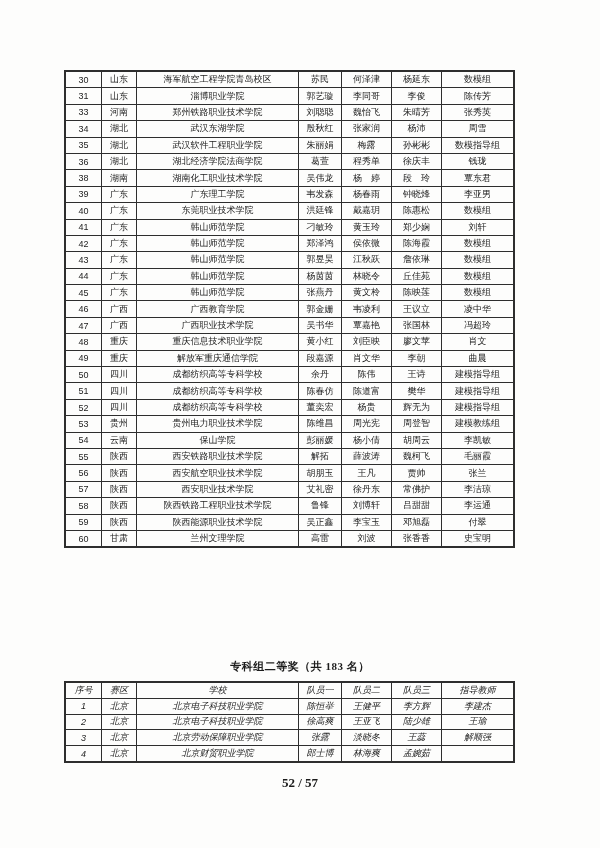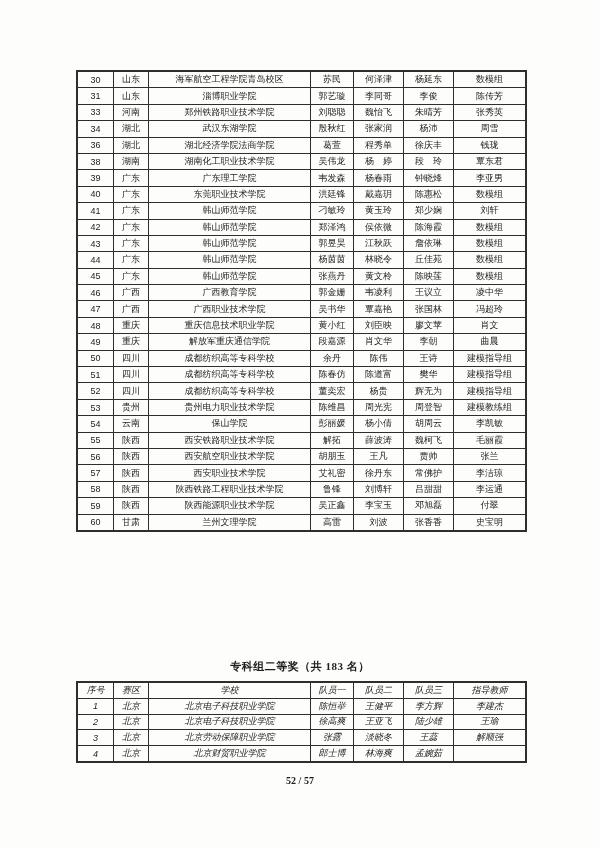--- a/index.html
+++ b/index.html
@@ -9,21 +9,21 @@
     font-family:"Liberation Serif","DejaVu Serif",serif;
     color:#1c1c1c;
     position:relative;
     overflow:hidden;
   }
   .page{
     position:absolute;left:0;top:0;width:600px;height:848px;background:#fdfdfc;
   }
   table.award{
     position:absolute;
-    left:77px;
+    left:65px;
     border-collapse:collapse;
     table-layout:fixed;
     width:448px;
     font-size:9px;
   }
   table.award td, table.award th{
     border:1px solid #2e2e2e;
     text-align:center;
     vertical-align:middle;
     padding:0 1px;
@@ -46,21 +46,21 @@
     left:0;top:659px;width:600px;
     text-align:center;
     font-size:11px;
     font-weight:bold;
     letter-spacing:0.5px;
   }
   .page-footer{
     position:absolute;
     left:0;top:775px;width:600px;
     text-align:center;
-    font-size:10px;
+    font-size:13px;
     font-weight:bold;
   }
 </style>
 </head>
 <body>
 
 <div class="page">
 
   <table class="award" id="table1">
     <colgroup>
@@ -101,20 +101,29 @@
           <td>张秀英</td>
         </tr>
         <tr>
           <td>34</td>
           <td>湖北</td>
           <td>武汉东湖学院</td>
           <td>殷秋红</td>
           <td>张家润</td>
           <td>杨沛</td>
           <td>周雪</td>
+        </tr>
+        <tr>
+          <td>35</td>
+          <td>湖北</td>
+          <td>武汉软件工程职业学院</td>
+          <td>朱丽娟</td>
+          <td>梅露</td>
+          <td>孙彬彬</td>
+          <td>数模指导组</td>
         </tr>
         <tr>
           <td>36</td>
           <td>湖北</td>
           <td>湖北经济学院法商学院</td>
           <td>葛萱</td>
           <td>程秀单</td>
           <td>徐庆丰</td>
           <td>钱珑</td>
         </tr>

